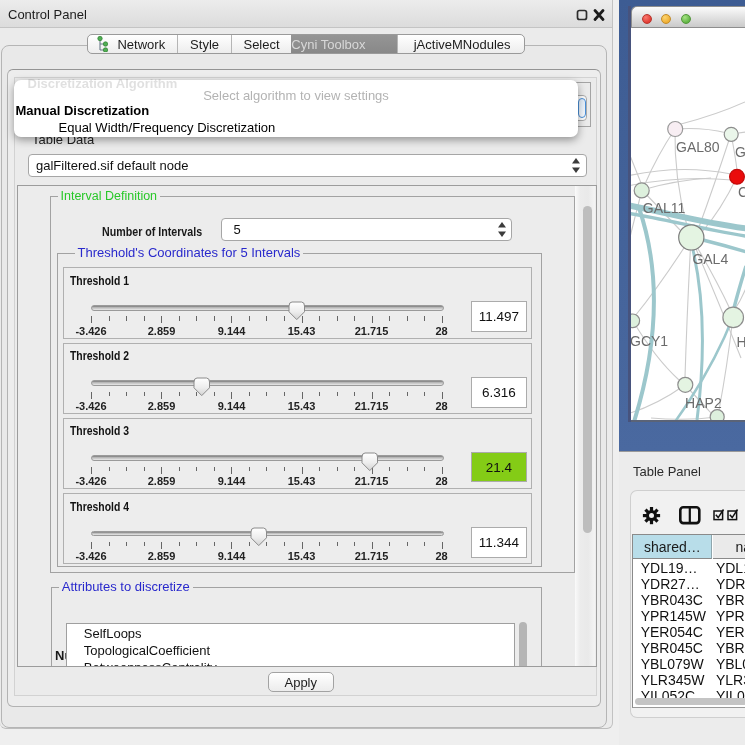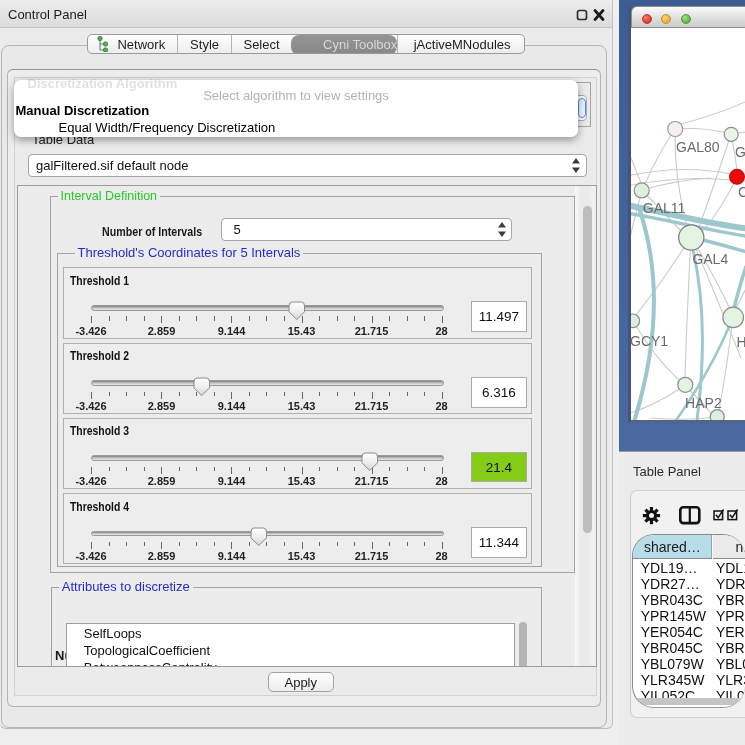--- a/index.html
+++ b/index.html
@@ -103,21 +103,21 @@
     <rect x="51.3" y="17.3" width="19" height="15.8" rx="3" fill="none" stroke="#111" stroke-width="2.6"></rect>
     <line x1="60.8" y1="17.3" x2="60.8" y2="33.1" stroke="#111" stroke-width="2.2"></line>
     <g fill="none" stroke="#111" stroke-width="1.5">
       <rect x="85" y="21" width="8.6" height="8.6"></rect>
       <path d="M86.8 24.8 L89.2 27.6 L94.5 19.5"></path>
       <rect x="99" y="21" width="8.6" height="8.6"></rect>
       <path d="M100.8 24.8 L103.2 27.6 L108.5 19.5"></path>
     </g>
   </svg></div>
 
-<div class="abs" id="tbl" style="left:632.4px; top:533.5px; width:113px; height:174px; border-left:1px solid #8a8a8a; border-top:1px solid #8a8a8a; border-bottom:1px solid #9a9a9a; background:#fff; overflow:hidden;border-radius:22px;">
+<div class="abs" id="tbl" style="left:632.4px; top:533.5px; width:113px; height:174px; border-left:1px solid #8a8a8a; border-top:1px solid #8a8a8a; border-bottom:1px solid #9a9a9a; background:#fff; overflow:hidden;">
   <div class="abs" style="left:0; top:0; width:79px; height:24px; background:#b8dde9; border-right:1px solid #8fa6ad; border-bottom:1px solid #8a8a8a; font-size:14px; color:#1a1a1a; text-align:center; line-height:24px;">shared…</div>
   <div class="abs" style="left:80px; top:0; width:40px; height:24px; background:#eaeaea; border-bottom:1px solid #8a8a8a; font-size:14px; color:#1a1a1a; padding-left:22px; line-height:24px;">na</div>
   <div class="abs" id="rows" style="left:0; top:25px; width:113px; height:138px; font-size:14px; color:#111; overflow:hidden;">
       <div class="abs" style="left:7.3px; top:0px; height:16px; line-height:16px;">YDL19…</div>
       <div class="abs" style="left:82.5px; top:0px; height:16px; line-height:16px;">YDL194W</div>
       <div class="abs" style="left:7.3px; top:16px; height:16px; line-height:16px;">YDR27…</div>
       <div class="abs" style="left:82.5px; top:16px; height:16px; line-height:16px;">YDR277C</div>
       <div class="abs" style="left:7.3px; top:32px; height:16px; line-height:16px;">YBR043C</div>
       <div class="abs" style="left:82.5px; top:32px; height:16px; line-height:16px;">YBR043C</div>
       <div class="abs" style="left:7.3px; top:48px; height:16px; line-height:16px;">YPR145W</div>
@@ -287,21 +287,21 @@
 
   <div class="abs" style="left:583px; top:206px; width:8.5px; height:327px; background:#bdbdbd; border-radius:5px;"></div>
 
   <div class="abs" style="left:268px; top:671.7px; width:65.5px; height:20px; background:linear-gradient(#ffffff,#ececec); border:1px solid #a2a2a2; border-radius:5px; font-size:13px; color:#1d1d1d; text-align:center; line-height:19px;">Apply</div>
 
 
   <div class="abs" id="ttabs" style="left:86.8px; top:33.5px; width:438px; height:20px; border:1px solid #9a9a9a; border-radius:5px; background:linear-gradient(#ffffff,#ededed); overflow:hidden; font-size:13px;">
     <div class="abs" style="left:0; top:0; width:90px; height:20px; text-align:center; line-height:19px; color:#1d1d1d; border-right:1px solid #b5b5b5; padding-left:18px;">Network</div>
     <div class="abs" style="left:90.5px; top:0; width:53.5px; height:20px; text-align:center; line-height:19px; color:#1d1d1d; border-right:1px solid #b5b5b5;">Style</div>
     <div class="abs" style="left:144.5px; top:0; width:58.5px; height:20px; text-align:center; line-height:19px; color:#1d1d1d;">Select</div>
-    <div class="abs" style="left:203.5px; top:0; width:106px; height:20px; text-align:right; line-height:19px; color:#d8d8d8; background:linear-gradient(#959595,#878787);border-radius:8px;">Cyni Toolbox</div>
+    <div class="abs" style="left:203.5px; top:0; width:106px; height:20px; text-align:left; line-height:19px; color:#d8d8d8; background:linear-gradient(#959595,#878787);">Cyni Toolbox</div>
     <div class="abs" style="left:309.7px; top:0; width:128.3px; height:26px; text-align:center; line-height:19px; color:#1d1d1d; border-left:1px solid #b5b5b5;">jActiveMNodules</div>
   </div>
   <svg class="abs" style="left:95px; top:35px;" width="14" height="17" viewBox="0 0 14 17">
     <path d="M5 3.5 V15 M5 9 H10.5 M5 15 H10.5" stroke="#6b7b8a" stroke-width="1.1" fill="none"></path>
     <circle cx="5" cy="3.5" r="2.2" fill="#4fae52" stroke="#2e7d32" stroke-width="0.7"></circle>
     <circle cx="10.5" cy="9" r="2.2" fill="#4fae52" stroke="#2e7d32" stroke-width="0.7"></circle>
     <circle cx="10.5" cy="15" r="2.2" fill="#4fae52" stroke="#2e7d32" stroke-width="0.7"></circle>
   </svg>
 
   <div class="abs" style="left:14px; top:80px; width:564px; height:56.5px; background:#ffffff; border-radius:7px; box-shadow:0 3px 9px rgba(0,0,0,0.38);"></div>

